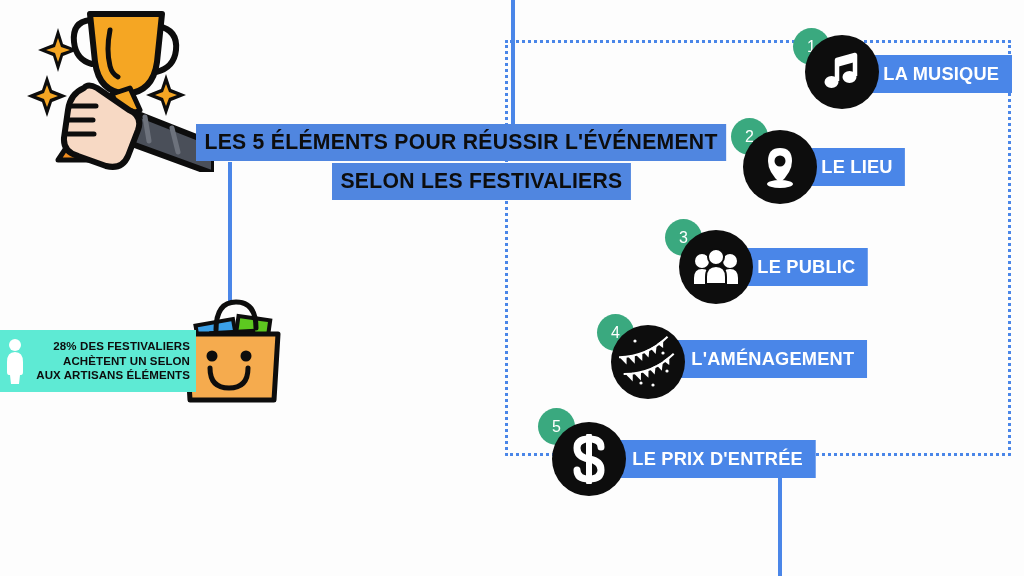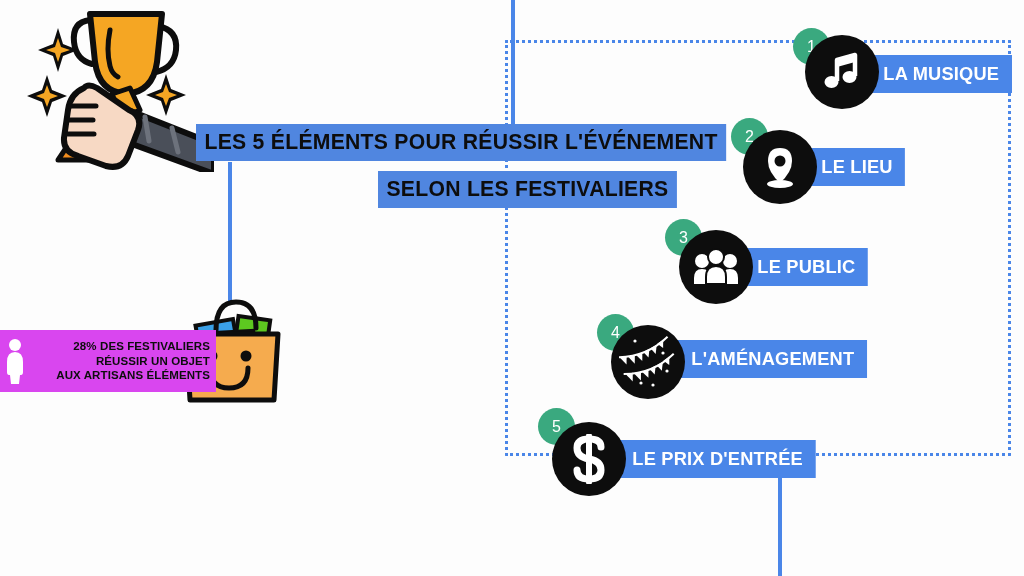--- a/index.html
+++ b/index.html
@@ -28,28 +28,28 @@
     font-weight:bold;
     font-size:22.5px;
     letter-spacing:0.3px;
     line-height:30px;
     padding:3px 9px 4px 9px;
     white-space:nowrap;
     font-stretch:condensed;
     transform:scaleX(0.94);
     transform-origin:left center;
   }
-  .title-row { text-align:right; }
-  .title-row.second { margin-top:10px; padding-left:90px; }
+  .title-row { text-align:center; }
+  .title-row.second { margin-top:2px; padding-left:90px; }
 
   
   #stat-box {
     position:absolute; left:0px; top:330px;
-    width:216px; height:62px;
-    background:#d946ef;
+    width:196px; height:62px;
+    background:#5eead4;
     display:flex; align-items:center;
   }
   #stat-person { width:30px; flex:0 0 30px; display:flex; justify-content:center; }
   #stat-text {
     color:#0d0d0d; font-weight:bold; font-size:11.5px; line-height:14.5px;
     letter-spacing:0.1px; text-align:right; padding-right:6px; flex:1;
   }
   #stat-text div { white-space:nowrap; }
 
   
@@ -155,21 +155,21 @@
 
   <div id="stat-box">
     <div id="stat-person">
       <svg width="22" height="46" viewBox="0 0 22 46">
         <circle cx="11" cy="7" r="6" fill="#ffffff"></circle>
         <path d="M11 14 q-8 0 -8 10 l0 10 q0 3 2 3 l1 0 l1 9 l8 0 l1 -9 l1 0 q2 0 2 -3 l0 -10 q0 -10 -8 -10 z" fill="#ffffff"></path>
       </svg>
     </div>
     <div id="stat-text">
       <div>28% DES FESTIVALIERS</div>
-      <div>RÉUSSIR UN OBJET</div>
+      <div>ACHÈTENT UN SELON</div>
       <div>AUX ARTISANS ÉLÉMENTS</div>
     </div>
   </div>
 
   <div class="item" style="left:0; top:0;">
     <div class="badge" style="left:793px; top:28px;">
       <span>1</span>
     </div>
     <div class="label-band" style="left:868px; top:55px;">
       <span>LA MUSIQUE</span>

